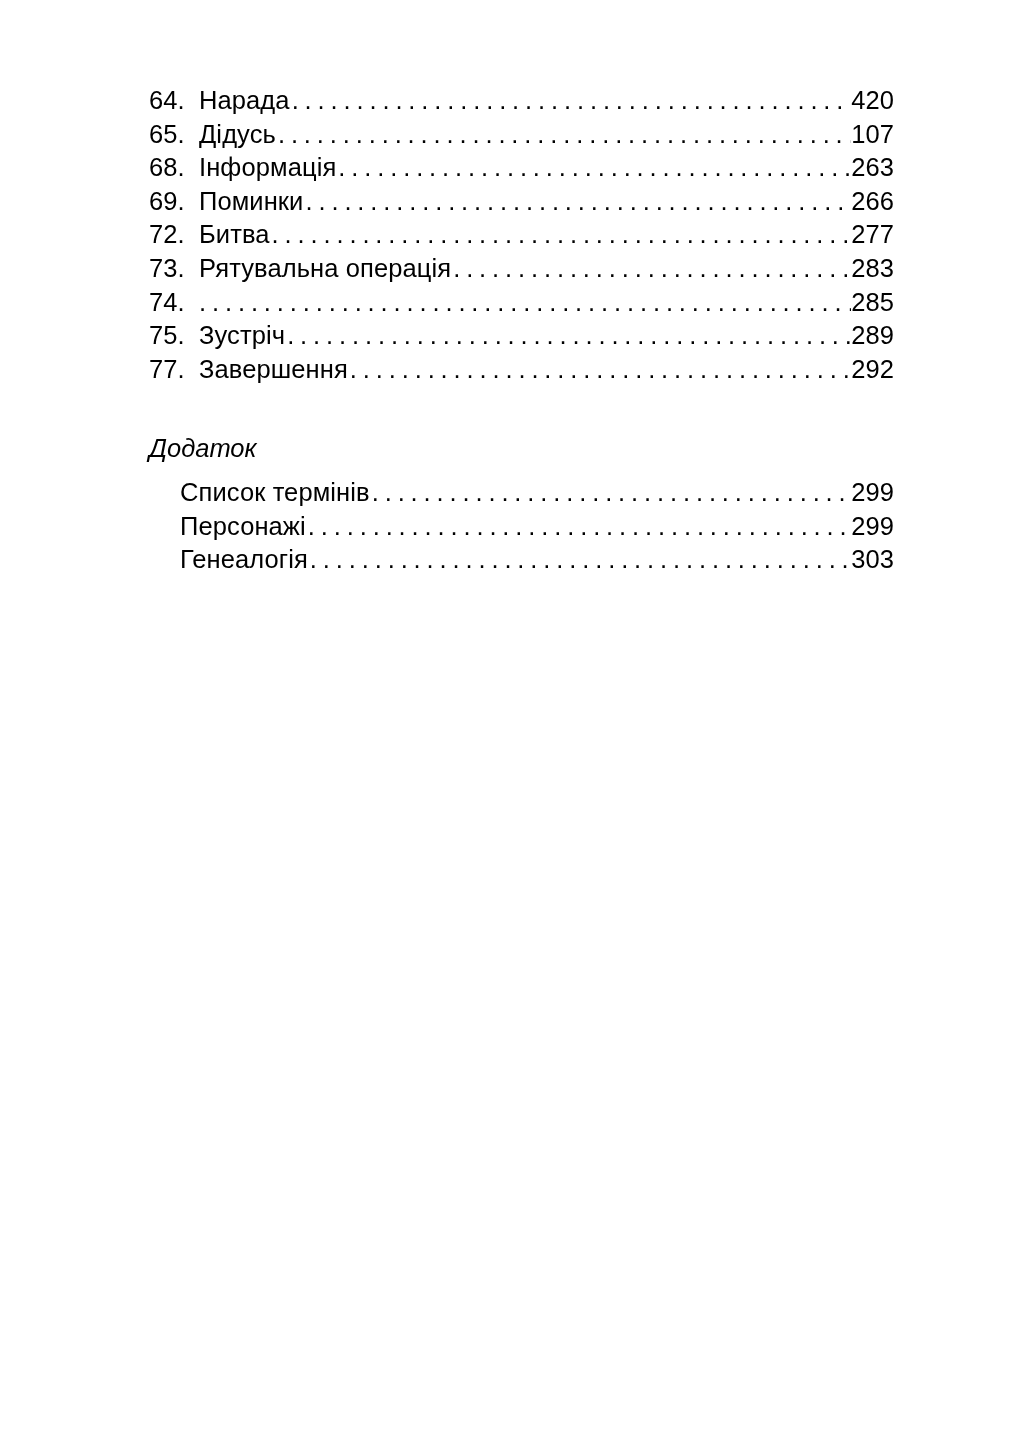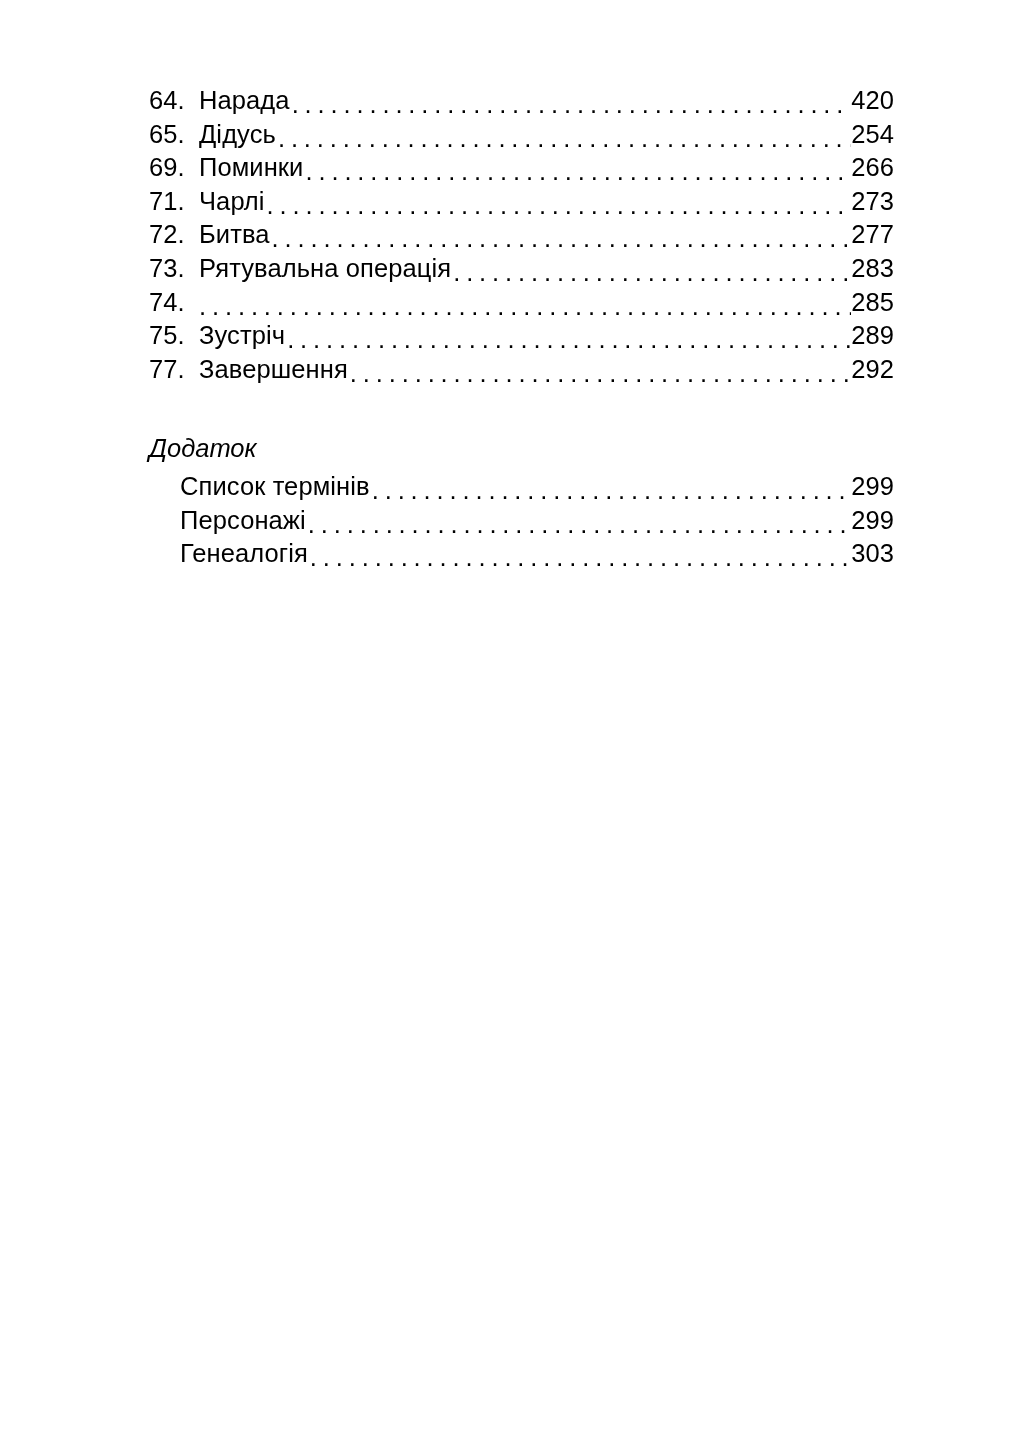--- a/index.html
+++ b/index.html
@@ -25,21 +25,21 @@
   .toc {
     position: absolute;
     left: 149px;
     top: 84px;
     width: 745px;
   }
 
   
   .row {
     display: flex;
-    align-items: flex-end;
+    align-items: center;
     font-size: 25.5px;
     line-height: 33.6px;
     letter-spacing: 0.1px;
     white-space: nowrap;
   }
   .row .num {
     flex: 0 0 auto;
     width: 50px;
     text-align: left;
   }
@@ -74,21 +74,21 @@
   .chapter .title { padding-right: 2px; }
 
   
   .appendix {
     margin-top: 46px;
   }
   .appendix-heading {
     font-size: 25.5px;
     line-height: 33.6px;
     font-style: italic;
-    margin-bottom: 4px;
+    margin-bottom: 10px;
   }
   .appendix-rows {
     margin-left: 31px;
     width: 714px;
   }
   .appendix-rows .row .title { padding-right: 2px; }
 </style>
 </head>
 <body>
 
@@ -99,33 +99,33 @@
         <div class="row chapter">
           <span class="num">64.</span>
           <span class="title">Нарада</span>
           <span class="leader"></span>
           <span class="page-no">420</span>
         </div>
         <div class="row chapter">
           <span class="num">65.</span>
           <span class="title">Дідусь</span>
           <span class="leader"></span>
-          <span class="page-no">254</span>
+          <span class="page-no">107</span>
+        </div>
+        <div class="row chapter">
+          <span class="num">68.</span>
+          <span class="title">Інформація</span>
+          <span class="leader"></span>
+          <span class="page-no">263</span>
         </div>
         <div class="row chapter">
           <span class="num">69.</span>
           <span class="title">Поминки</span>
           <span class="leader"></span>
           <span class="page-no">266</span>
-        </div>
-        <div class="row chapter">
-          <span class="num">71.</span>
-          <span class="title">Чарлі</span>
-          <span class="leader"></span>
-          <span class="page-no">273</span>
         </div>
         <div class="row chapter">
           <span class="num">72.</span>
           <span class="title">Битва</span>
           <span class="leader"></span>
           <span class="page-no">277</span>
         </div>
         <div class="row chapter">
           <span class="num">73.</span>
           <span class="title">Рятувальна операція</span>

